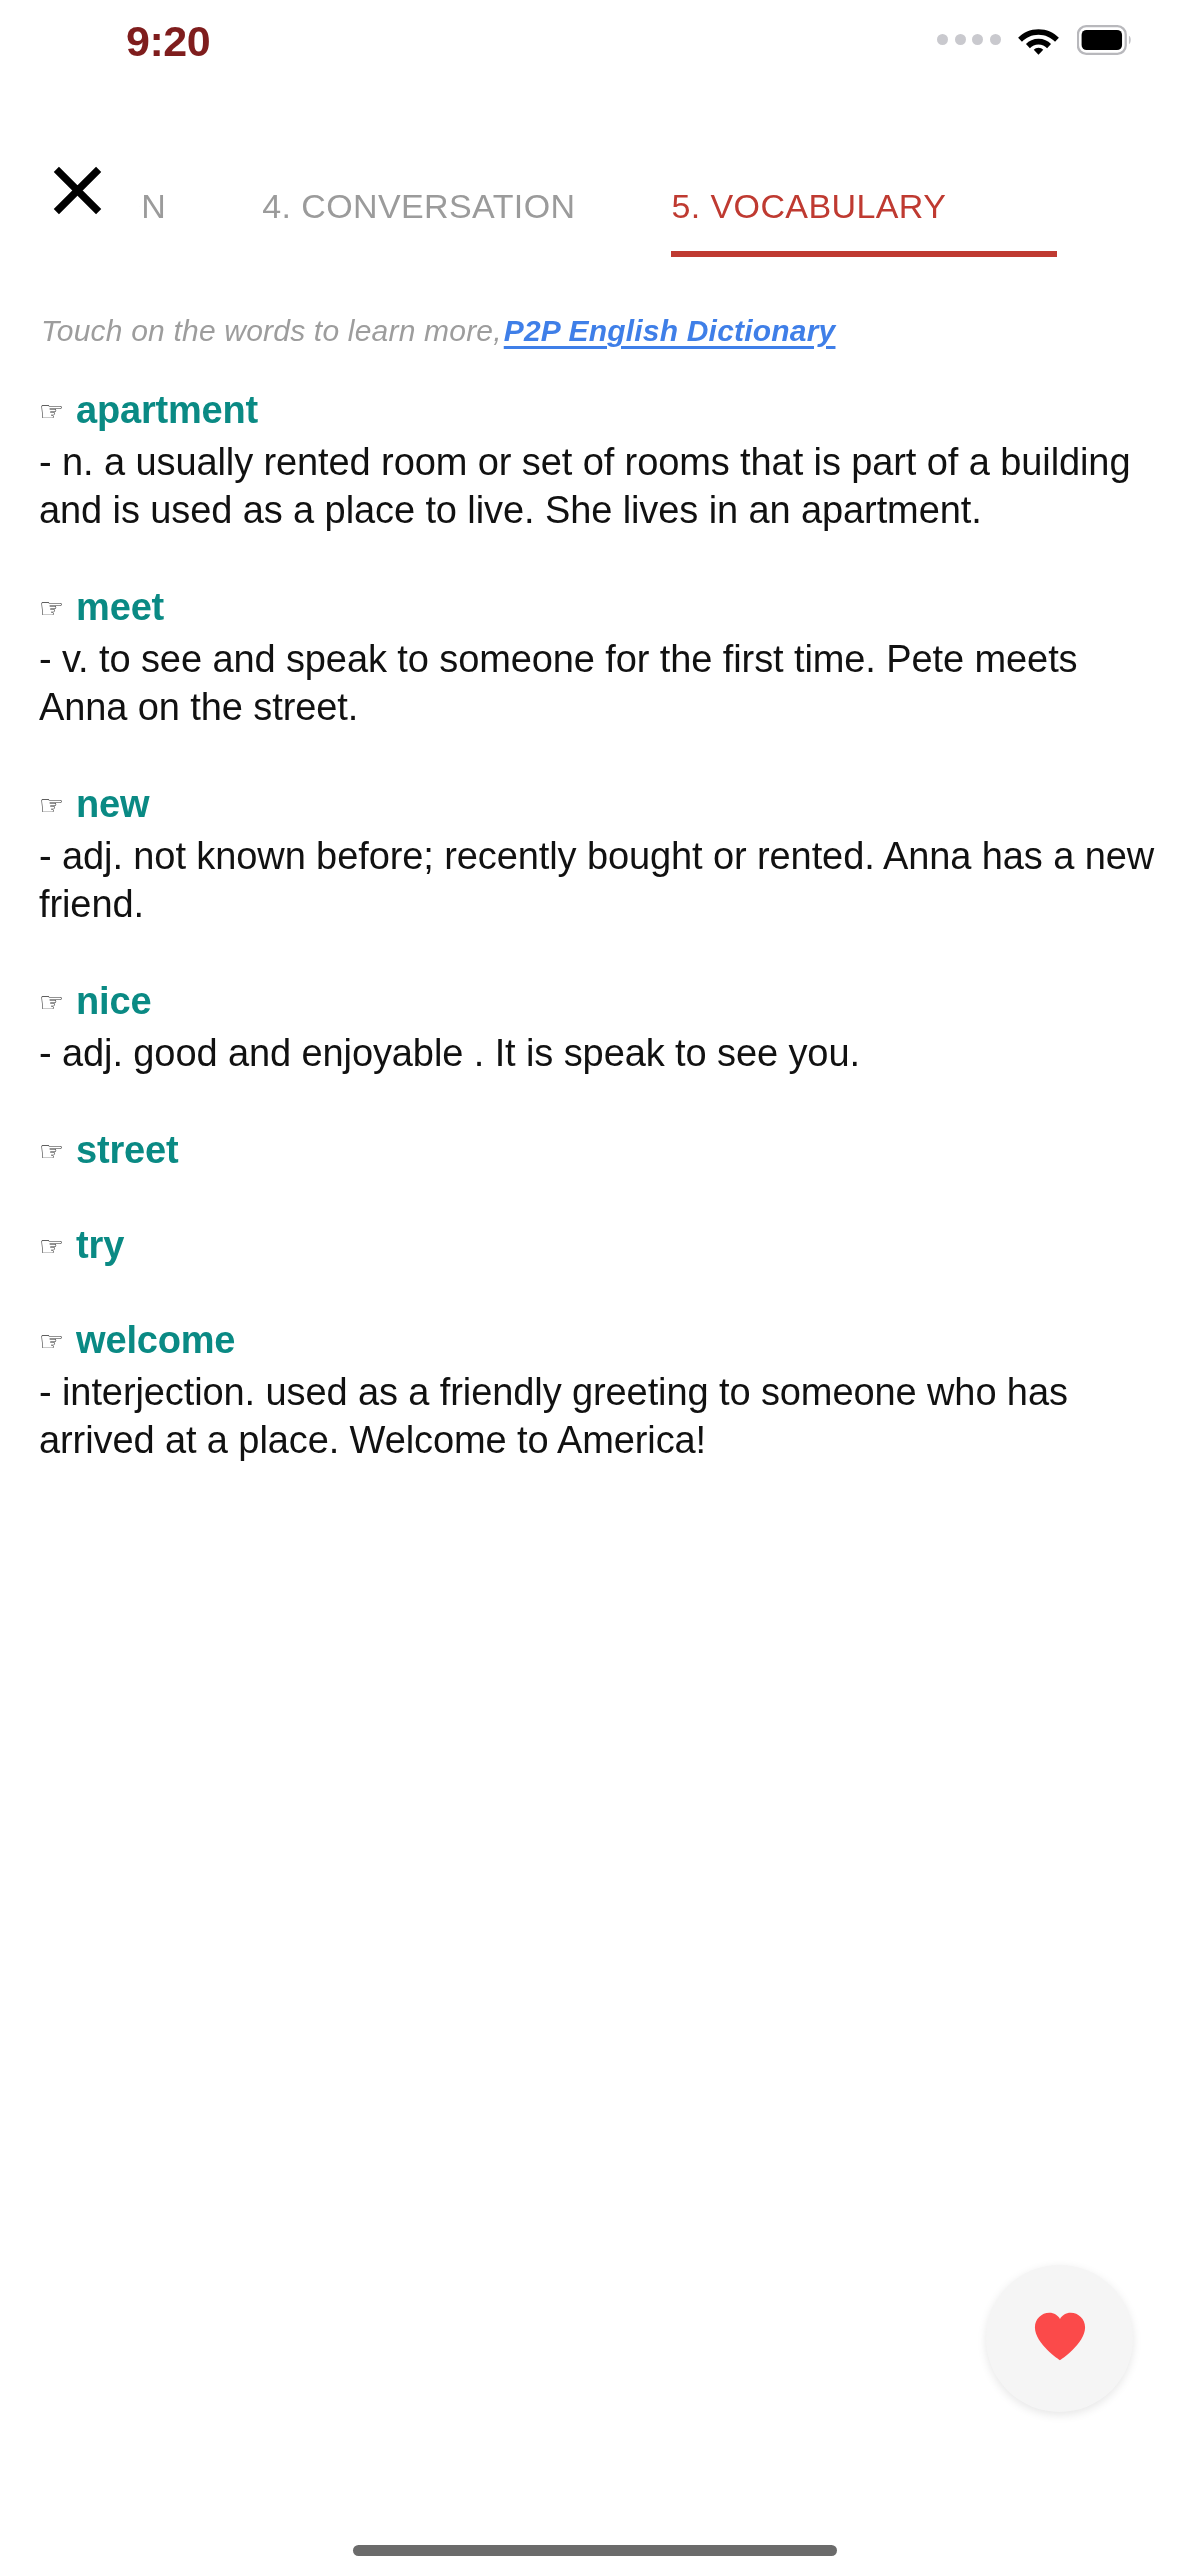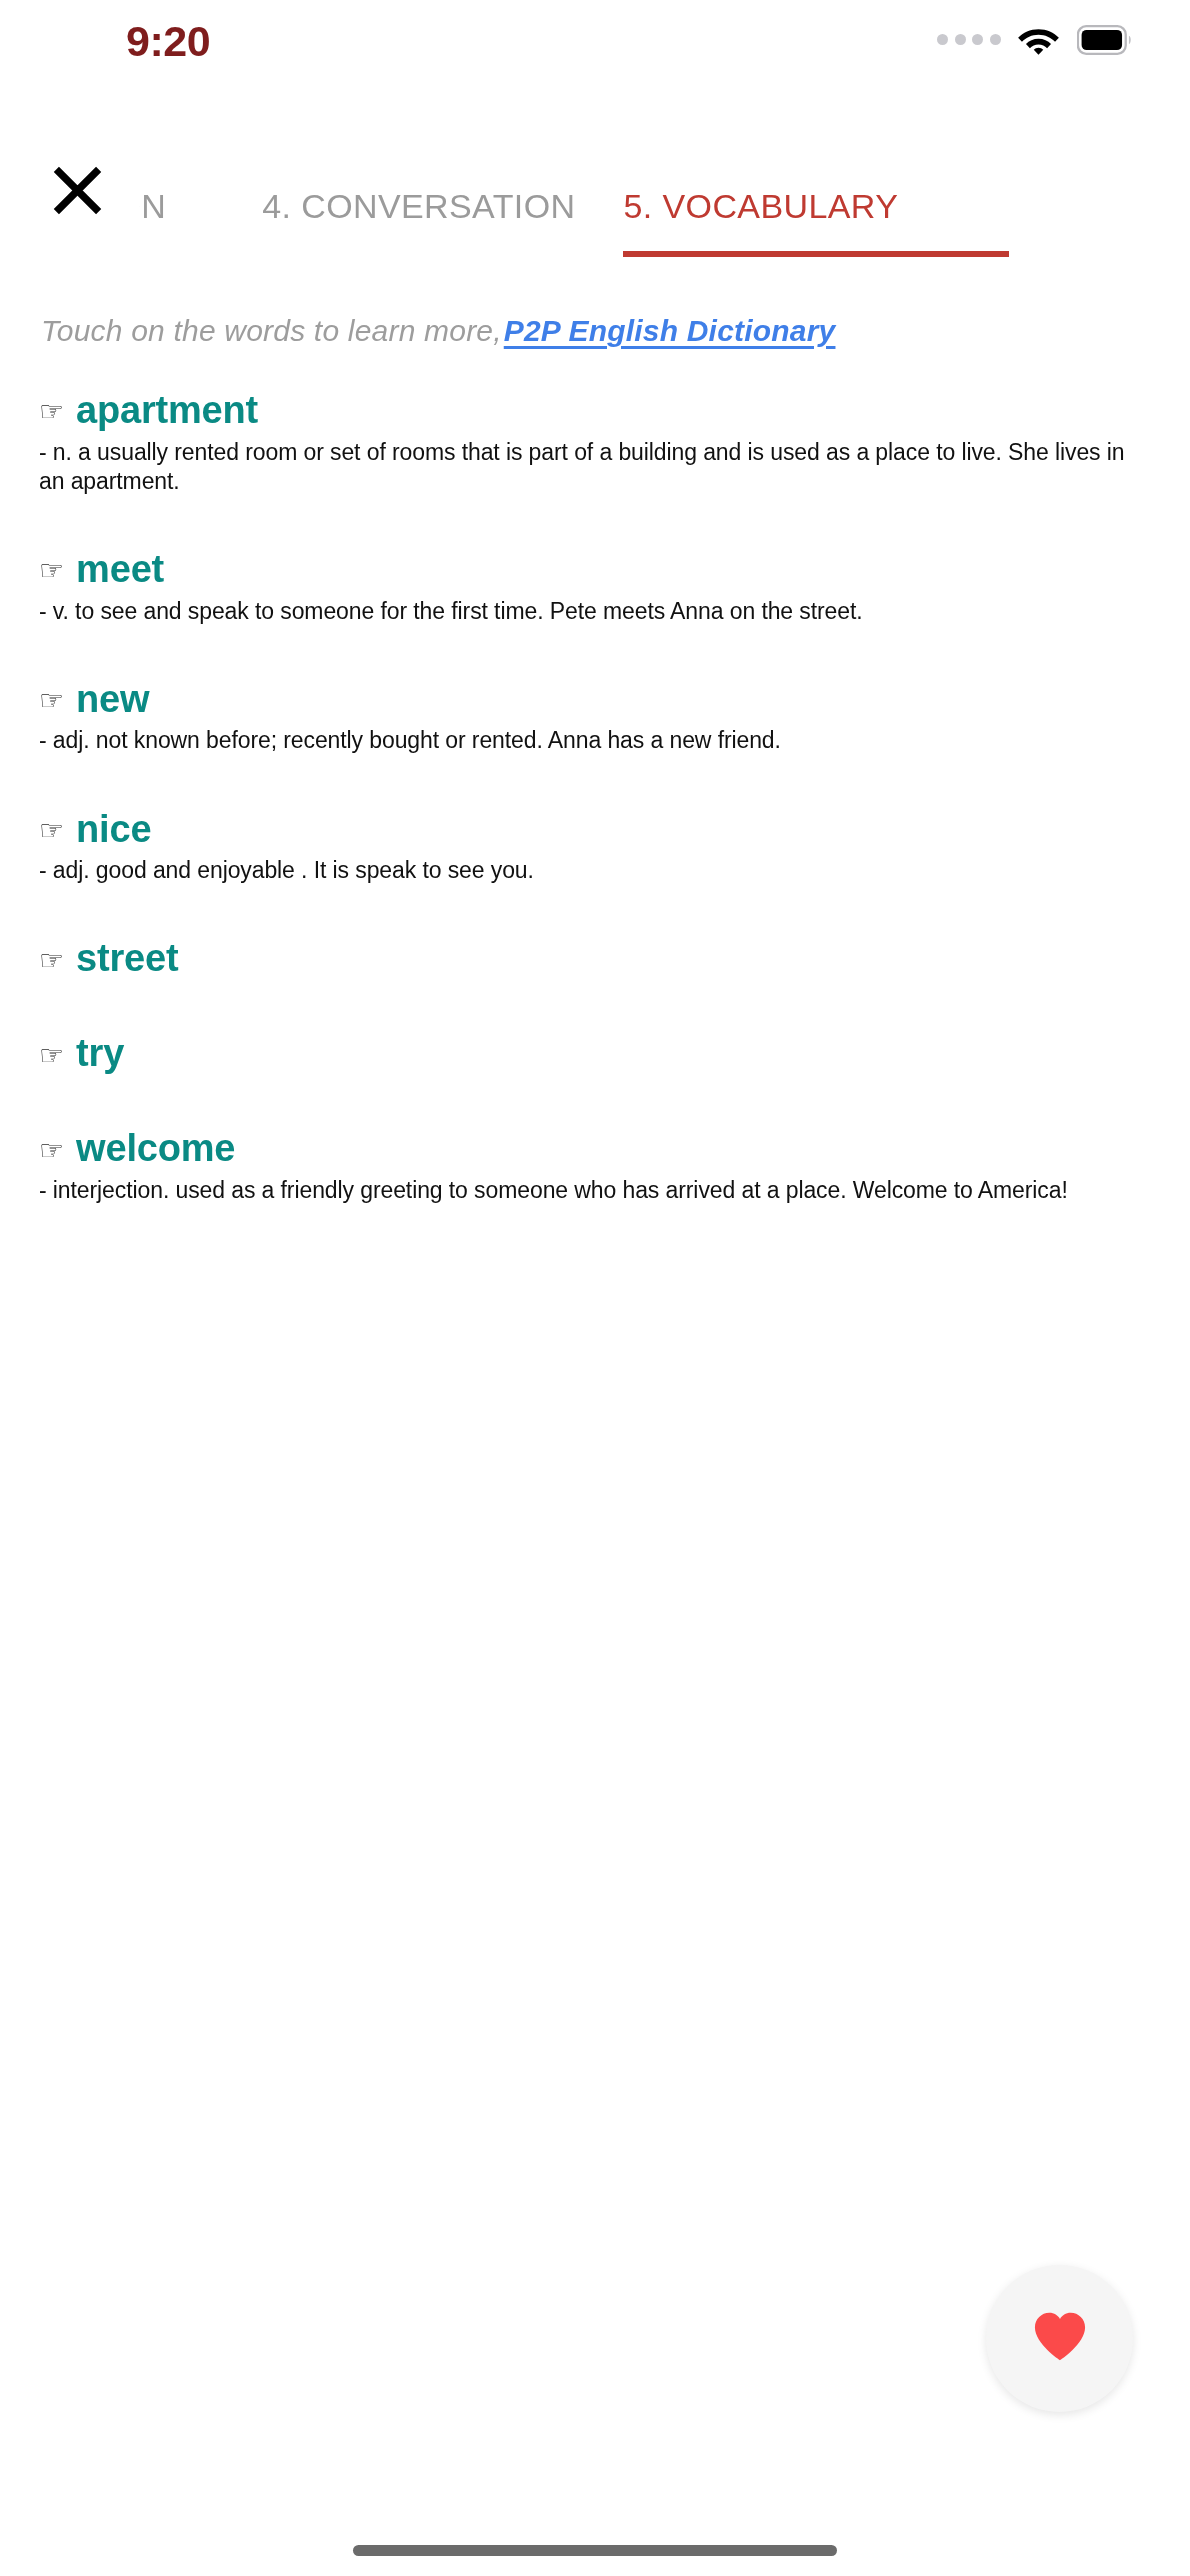--- a/index.html
+++ b/index.html
@@ -93,21 +93,21 @@
     position: relative;
     padding-top: 16.7px;
     box-sizing: border-box;
   }
   .tab.partial {
     margin-left: -111px;
     padding-left: 0;
   }
   .tab.mid { margin-left: 96px; }
   .tab.active {
-    margin-left: 48px;
+    margin-left: 96px;
     color: #bf3a31;
     padding-right: 111px;
   }
   .tab.active::after {
     content: "";
     position: absolute;
     left: 0;
     right: 0;
     bottom: 0;
     height: 6.5px;
@@ -156,21 +156,21 @@
     top: -1.9px;
   }
   .entry-word {
     font-size: 38px;
     font-weight: 700;
     color: #0a8a84;
     letter-spacing: -0.2px;
     text-align: center;
   }
   .entry-def {
-    font-size: 23px;
+    font-size: 38px;
     line-height: 1.27;
     color: #111111;
     letter-spacing: -0.1px;
   }
 
   
   .fab {
     position: absolute;
     left: 986px;
     top: 2265px;

